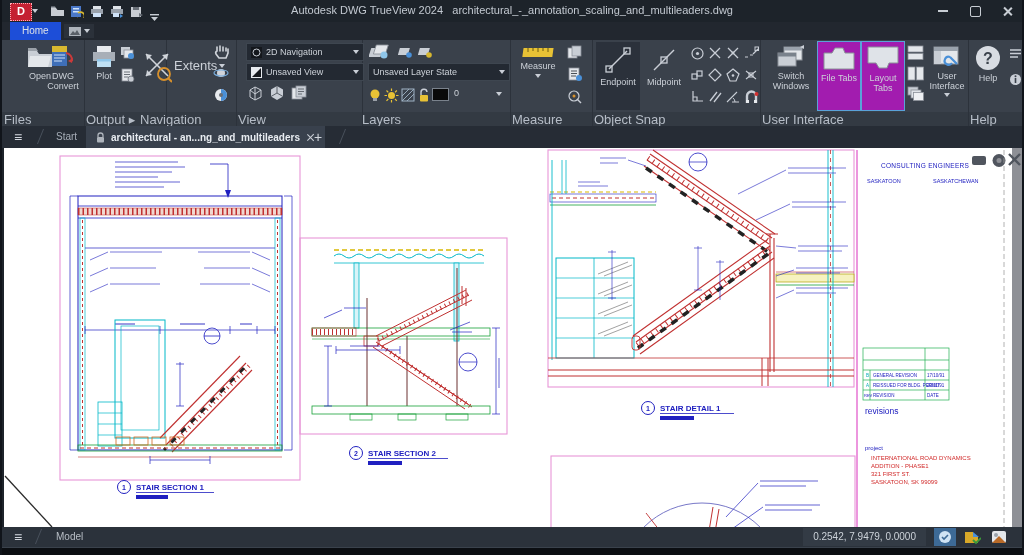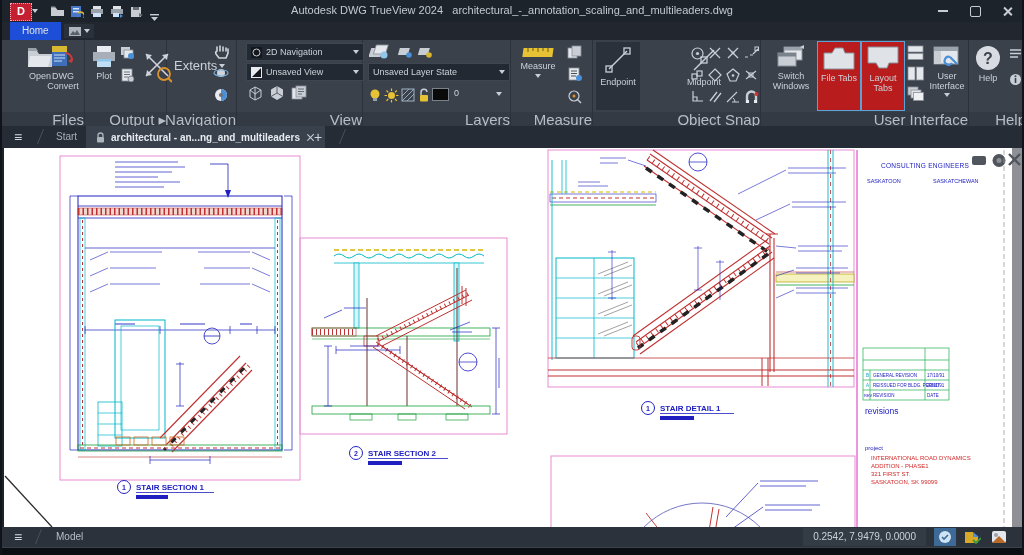--- a/index.html
+++ b/index.html
@@ -19,25 +19,25 @@
   .xline:before,.xline:after{content:"";position:absolute;left:5px;top:0;width:1.6px;height:11px;background:#c8cdd4;}
   .xline:before{transform:rotate(45deg);} .xline:after{transform:rotate(-45deg);}
   
   #tabrow{top:22px;left:0;right:0;height:18px;background:#22272f;}
   .home-tab{left:8px;top:0;height:18px;padding:0 12px;background:#1d4ed8;color:#dde1e7;font-size:10px;line-height:18px;}
   .img-dd{left:62px;top:2px;width:30px;height:14px;background:#2b313a;display:flex;align-items:center;justify-content:center;gap:3px;}
   
   #ribbon{top:40px;left:0;right:0;height:86px;background:#3a414b;}
   #plabels{position:absolute;left:0;right:0;top:72px;height:14px;background:#333a43;}
   .panel{position:absolute;top:0;height:86px;border-right:1px solid #2c323b;}
-  .plabel{position:absolute;bottom:0;left:0;right:0;height:13px;text-align:right;font-size:15px;color:#b6bdc7;line-height:13px;white-space:nowrap;overflow:hidden;}
+  .plabel{position:absolute;bottom:0;left:0;right:0;height:13px;text-align:left;font-size:13px;color:#b6bdc7;line-height:13px;white-space:nowrap;overflow:hidden;}
   .bigbtn{position:absolute;top:2px;height:68px;display:flex;flex-direction:column;align-items:center;
           font-size:9px;color:#ccd1d8;text-align:center;line-height:1.15;}
   .bigbtn svg{margin:3px 0 2px 0;}
-  .hl{background:#b91c1c;outline:1px solid #5aa2d8;}
+  .hl{background:#a21caf;outline:1px solid #5aa2d8;}
   .pressed{background:#2b313b;}
   .mini{position:absolute;width:18px;height:18px;display:flex;align-items:center;justify-content:center;}
   .rsel{position:absolute;height:16px;background:#232932;border:1px solid #3e4650;color:#ccd1d8;font-size:9px;
         display:flex;align-items:center;padding:0 4px;gap:4px;white-space:nowrap;}
   .rsel .sp{flex:1;}
   .cdn{width:0;height:0;border-left:3px solid transparent;border-right:3px solid transparent;border-top:4px solid #c9ced6;}
   .rowline{display:flex;align-items:center;gap:2px;}
   
   #filetabs{top:126px;left:0;right:0;height:22px;background:#262c35;color:#aab1ba;font-size:10px;}
   .ft-sep{position:absolute;top:3px;width:1px;height:15px;background:#49515c;transform:skewX(-22deg);}
@@ -354,21 +354,21 @@
 
     <div class="panel" style="left:592px;width:166px;">
       <div class="bigbtn pressed" style="left:2px;width:44px;">
         <svg width="30" height="30">
             <path d="M6 24 L24 6" stroke="#c9ced6" stroke-width="1.4"></path>
             <rect x="3" y="21" width="6" height="6" fill="none" stroke="#c9ced6" stroke-width="1.3"></rect>
             <rect x="21" y="3" width="6" height="6" fill="none" stroke="#c9ced6" stroke-width="1.3"></rect>
           </svg>
         <span>Endpoint</span>
       </div>
-      <div class="bigbtn" style="left:48px;width:44px;margin-left:40px;">
+      <div class="bigbtn" style="left:48px;width:44px;">
         <svg width="30" height="30">
             <path d="M5 25 L25 5" stroke="#c9ced6" stroke-width="1.4"></path>
             <rect x="12" y="12" width="6" height="6" fill="none" stroke="#c9ced6" stroke-width="1.3"></rect>
           </svg>
         <span>Midpoint</span>
       </div>
       <div class="mini" style="left:94px;top:4px;">
         <svg width="15" height="15">
             <circle cx="7.5" cy="7.5" r="5.5" fill="none" stroke="#c9ced6" stroke-width="1.2"></circle>
             <circle cx="7.5" cy="7.5" r="1.6" fill="#c9ced6"></circle>

